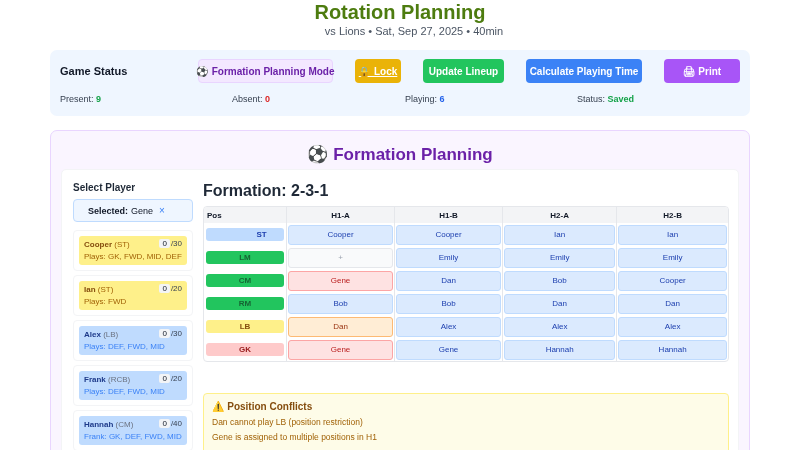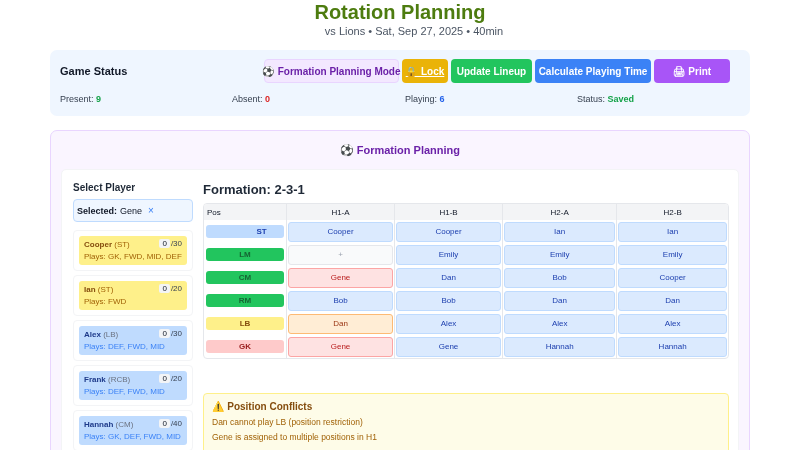--- a/index.html
+++ b/index.html
@@ -3,60 +3,60 @@
 <meta charset="utf-8">
 <style>
   * { box-sizing: border-box; margin: 0; padding: 0; }
   html, body { width: 800px; height: 450px; overflow: hidden; background: #ffffff; font-family: "Liberation Sans", "DejaVu Sans", sans-serif; color: #111827; }
   .header { text-align: center; padding-top: 2px; }
   .title { font-size: 20px; font-weight: 700; color: #4d7c0f; line-height: 20px; }
   .subtitle { font-size: 11px; color: #4b5563; margin-top: 2px; line-height: 14px; margin-left: 28px; }
 
   .status-panel { position: absolute; left: 50px; top: 50px; width: 700px; height: 66px; background: #eff6ff; border-radius: 7px; }
   .status-label { position: absolute; left: 10px; top: 15px; font-size: 11px; font-weight: 700; color: #111827; }
-  .btn-row { position: absolute; right: 20px; top: 9px; display: flex; gap: 3px; }
+  .btn-row { position: absolute; right: 10px; top: 9px; display: flex; gap: 22px; }
   .btn { height: 24px; border-radius: 4px; font-size: 10px; font-weight: 700; display: flex; align-items: center; padding: 0 9px; border: 1px solid transparent; white-space: nowrap; cursor: pointer; }
   .btn-formation { background: #f3e8ff; color: #6b21a8; border-color: #e9d5ff; width: 135px; justify-content: center; }
   .btn-lock { background: #eab308; color: #ffffff; width: 46px; justify-content: center; text-decoration: underline; }
   .btn-update { background: #22c55e; color: #ffffff; width: 81px; justify-content: center; }
   .btn-calc { background: #3b82f6; color: #ffffff; width: 116px; justify-content: center; }
   .btn-print { background: #a855f7; color: #ffffff; width: 76px; justify-content: center; }
   .stats { position: absolute; left: 10px; top: 44px; width: 680px; font-size: 9px; color: #374151; }
   .stat { position: absolute; top: 0; white-space: nowrap; }
   .v-green { color: #16a34a; font-weight: 700; }
   .v-red { color: #dc2626; font-weight: 700; }
   .v-blue { color: #2563eb; font-weight: 700; }
 
   .formation-panel { position: absolute; left: 50px; top: 130px; width: 700px; height: 330px; background: #faf5ff; border: 1px solid #e9d5ff; border-radius: 7px; }
-  .fp-title { position: absolute; left: 0; right: 0; top: 13px; text-align: center; font-size: 11px; font-weight: 700; color: #6b21a8; }
+  .fp-title { position: absolute; left: 0; right: 0; top: 13px; text-align: center; font-size: 17px; font-weight: 700; color: #6b21a8; }
   .inner { position: absolute; left: 10px; top: 38px; width: 678px; height: 300px; background: #ffffff; border-radius: 5px; border: 1px solid #f3f4f6; }
 
   .select-col { position: absolute; left: 11px; top: 12px; width: 120px; }
   .sel-heading { font-size: 10px; font-weight: 700; color: #1f2937; }
-  .selected-box { margin-top: 6px; height: 23px; background: #eff6ff; border: 1px solid #bfdbfe; border-radius: 4px; font-size: 9px; display: flex; align-items: center; padding-left: 3px; }
+  .selected-box { margin-top: 6px; height: 23px; background: #eff6ff; border: 1px solid #bfdbfe; border-radius: 4px; font-size: 9px; display: flex; align-items: center; padding-left: 14px; }
   .selected-box b { font-weight: 700; margin-right: 3px; }
   .x-icon { color: #3b82f6; margin-left: 6px; font-size: 10px; cursor: pointer; }
   .players { margin-top: 8px; }
   .pwrap { border: 1px solid #f3f4f6; border-radius: 4px; padding: 5px; margin-bottom: 4px; background: #fff; }
   .pcard { border-radius: 3px; padding: 4px 5px; height: 29px; position: relative; font-size: 8px; cursor: pointer; }
   .pcard.yellow { background: #fef08a; }
   .pcard.blue { background: #bfdbfe; }
   .pname { font-weight: 700; color: #1e3a8a; }
   .pcard.yellow .pname { color: #854d0e; }
   .ppos { color: #6b7280; font-weight: 400; }
   .pcard.yellow .ppos { color: #a16207; }
   .pplays { margin-top: 3px; color: #3b82f6; }
   .pcard.yellow .pplays { color: #a16207; }
   .ptime { position: absolute; right: 5px; top: 3px; font-size: 8px; color: #374151; }
   .ptime .cnt { background: #f3f4f6; padding: 0 3px; border-radius: 2px; margin-right: 1px; color: #111827; }
 
   .grid-area { position: absolute; left: 141px; top: 12px; width: 526px; }
-  .formation-title { font-size: 13px; font-weight: 700; color: #1f2937; }
+  .formation-title { font-size: 16px; font-weight: 700; color: #1f2937; }
   .ftable { margin-top: 6px; border: 1px solid #e5e7eb; border-radius: 4px; width: 526px; border-collapse: separate; border-spacing: 0; overflow: hidden; }
-  .ftable th { background: #f3f4f6; font-size: 8px; font-weight: 400; color: #111827; height: 16px; border-right: 1px solid #e5e7eb; }
+  .ftable th { background: #f3f4f6; font-size: 8px; font-weight: 700; color: #111827; height: 16px; border-right: 1px solid #e5e7eb; }
   .ftable th:first-child { text-align: left; padding-left: 3px; width: 83px; }
   .ftable th:last-child { border-right: none; }
   .ftable td { height: 23px; padding: 1px 1px; border-right: 1px solid #e5e7eb; }
   .ftable td:last-child { border-right: none; }
   .ftable td:first-child { padding: 1px 2px; }
   .pos-badge { height: 13px; border-radius: 3px; font-size: 8px; font-weight: 700; display: flex; align-items: center; justify-content: center; }
   .pos-blue { background: #bfdbfe; color: #1e40af; padding-left: 33px; }
   .pos-green { background: #22c55e; color: #166534; }
   .pos-yellow { background: #fef08a; color: #854d0e; }
   .pos-red { background: #fecaca; color: #991b1b; }
@@ -131,21 +131,21 @@
             <div class="pcard blue">
           <span class="pname">Frank</span> <span class="ppos">(RCB)</span>
           <span class="ptime"><span class="cnt">0</span><span>/20</span></span>
           <div class="pplays">Plays: DEF, FWD, MID</div>
         </div>
           </div>
         <div class="pwrap">
             <div class="pcard blue">
           <span class="pname">Hannah</span> <span class="ppos">(CM)</span>
           <span class="ptime"><span class="cnt">0</span><span>/40</span></span>
-          <div class="pplays">Plays: GK, DEF, FWD, MID</div>
+          <div class="pplays">Frank: GK, DEF, FWD, MID</div>
         </div>
           </div>
 
       </div>
     </div>
 
     <div class="grid-area">
       <div class="formation-title">Formation: 2-3-1</div>
       <table class="ftable">
         <thead>

